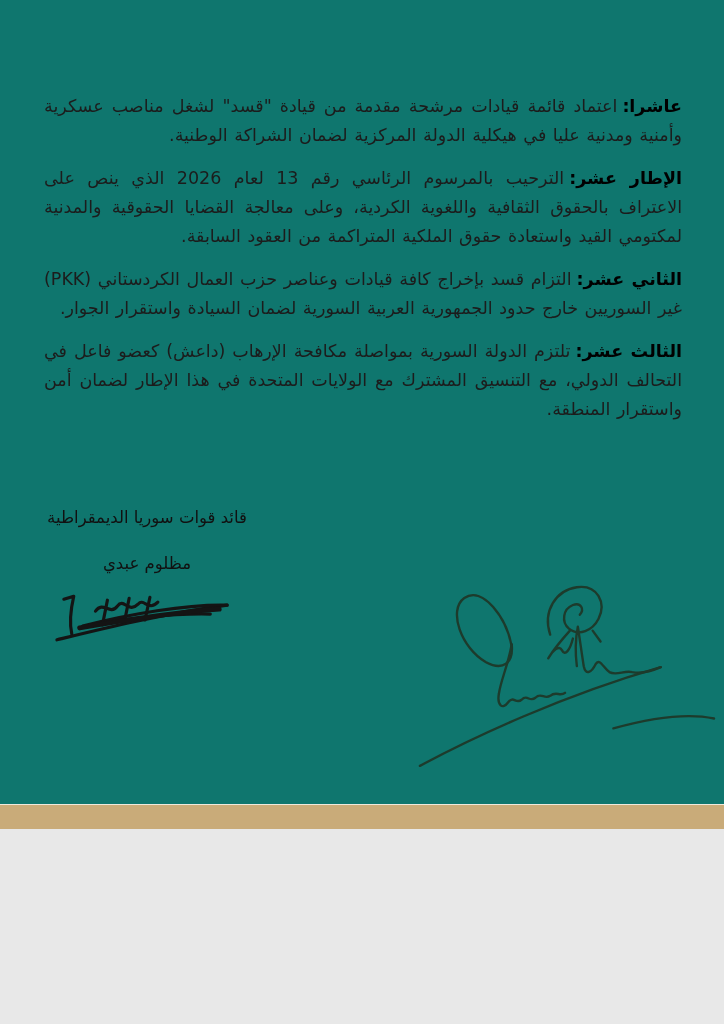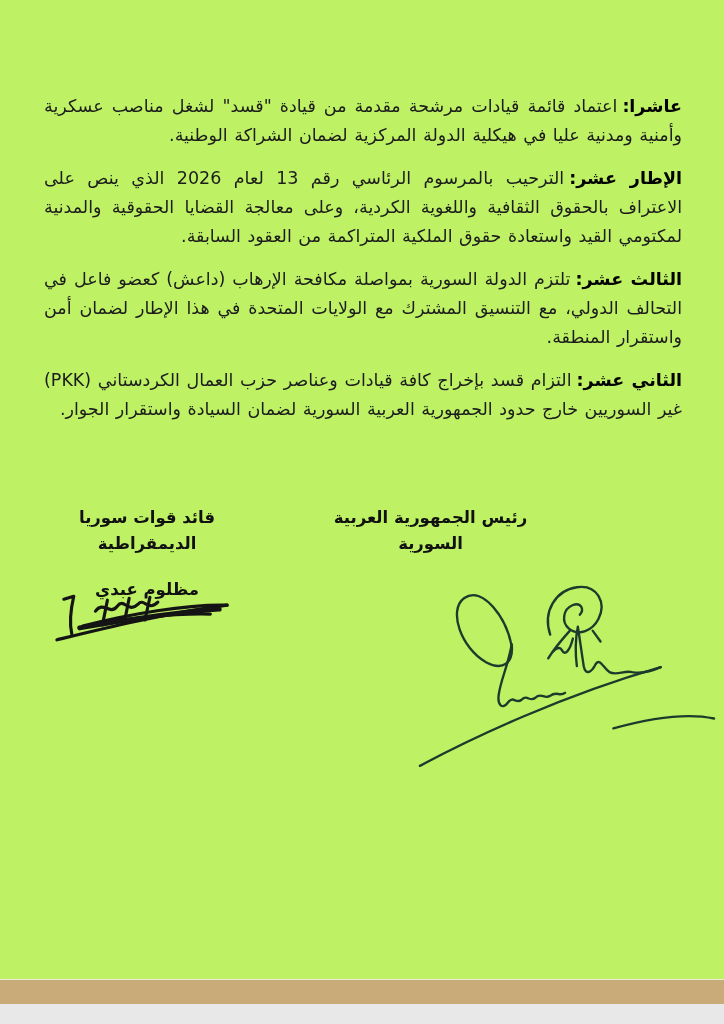--- a/index.html
+++ b/index.html
@@ -2,23 +2,23 @@
 <html lang="ar" dir="rtl"><head>
 <meta charset="utf-8">
 <style>
   * { margin: 0; padding: 0; box-sizing: border-box; }
   html, body { background: #e8e8e8; }
   body { font-family: "DejaVu Sans", sans-serif; }
 
   .page {
     position: relative;
     width: 724px;
-    height: 1004px;
+    height: 829px;
     margin: 0 auto;
-    background: #bef264;
+    background: #0f766e;
     overflow: hidden;
     direction: rtl;
   }
 
   .doc-body {
     position: absolute;
     top: 92px;
     right: 42px;
     left: 44px;
     direction: rtl;
@@ -42,27 +42,27 @@
   .sig-col {
     position: absolute;
     text-align: center;
     direction: rtl;
   }
   .sig-col.right { top: 505px; left: 318px; width: 225px; }
   .sig-col.left  { top: 505px; left: 42px;  width: 210px; }
 
   .sig-title {
     font-size: 16.5px;
-    font-weight: bold;
+    font-weight: normal;
     color: #111111;
     line-height: 26px;
   }
   .sig-name {
     font-size: 16.5px;
-    font-weight: bold;
+    font-weight: normal;
     color: #111111;
     margin-top: 20px;
     line-height: 26px;
     text-align: center;
   }
 
   .sig-green {
     position: absolute;
     left: 412px;
     top: 580px;
@@ -88,26 +88,25 @@
   }
 </style>
 </head>
 <body>
 
 <div class="page">
 
   <div class="doc-body">
     <p class="clause"><span class="lead">عاشرا:</span><span>اعتماد قائمة قيادات مرشحة مقدمة من قيادة "قسد" لشغل مناصب عسكرية وأمنية ومدنية عليا في هيكلية الدولة المركزية لضمان الشراكة الوطنية.</span></p>
     <p class="clause"><span class="lead">الإطار عشر:</span><span>الترحيب بالمرسوم الرئاسي رقم 13 لعام 2026 الذي ينص على الاعتراف بالحقوق الثقافية واللغوية الكردية، وعلى معالجة القضايا الحقوقية والمدنية لمكتومي القيد واستعادة حقوق الملكية المتراكمة من العقود السابقة.</span></p>
+    <p class="clause"><span class="lead">الثاني عشر:</span><span>التزام قسد بإخراج كافة قيادات وعناصر حزب العمال الكردستاني (PKK) غير السوريين خارج حدود الجمهورية العربية السورية لضمان السيادة واستقرار الجوار.</span></p>
     <p class="clause"><span class="lead">الثالث عشر:</span><span>تلتزم الدولة السورية بمواصلة مكافحة الإرهاب (داعش) كعضو فاعل في التحالف الدولي، مع التنسيق المشترك مع الولايات المتحدة في هذا الإطار لضمان أمن واستقرار المنطقة.</span></p>
-    <p class="clause"><span class="lead">الثاني عشر:</span><span>التزام قسد بإخراج كافة قيادات وعناصر حزب العمال الكردستاني (PKK) غير السوريين خارج حدود الجمهورية العربية السورية لضمان السيادة واستقرار الجوار.</span></p>
   </div>
 
   <div class="sig-col right">
-    <div class="sig-title">رئيس الجمهورية العربية السورية</div>
   </div>
 
   <div class="sig-col left">
     <div class="sig-title">قائد قوات سوريا الديمقراطية</div>
     <div class="sig-name">مظلوم عبدي</div>
   </div>
 
   <div class="sig-green">
     <svg viewBox="0 0 310 200" fill="none" xmlns="http://www.w3.org/2000/svg">
       <g stroke="#1d3b2c" stroke-width="2.4" stroke-linecap="round" stroke-linejoin="round" fill="none">

